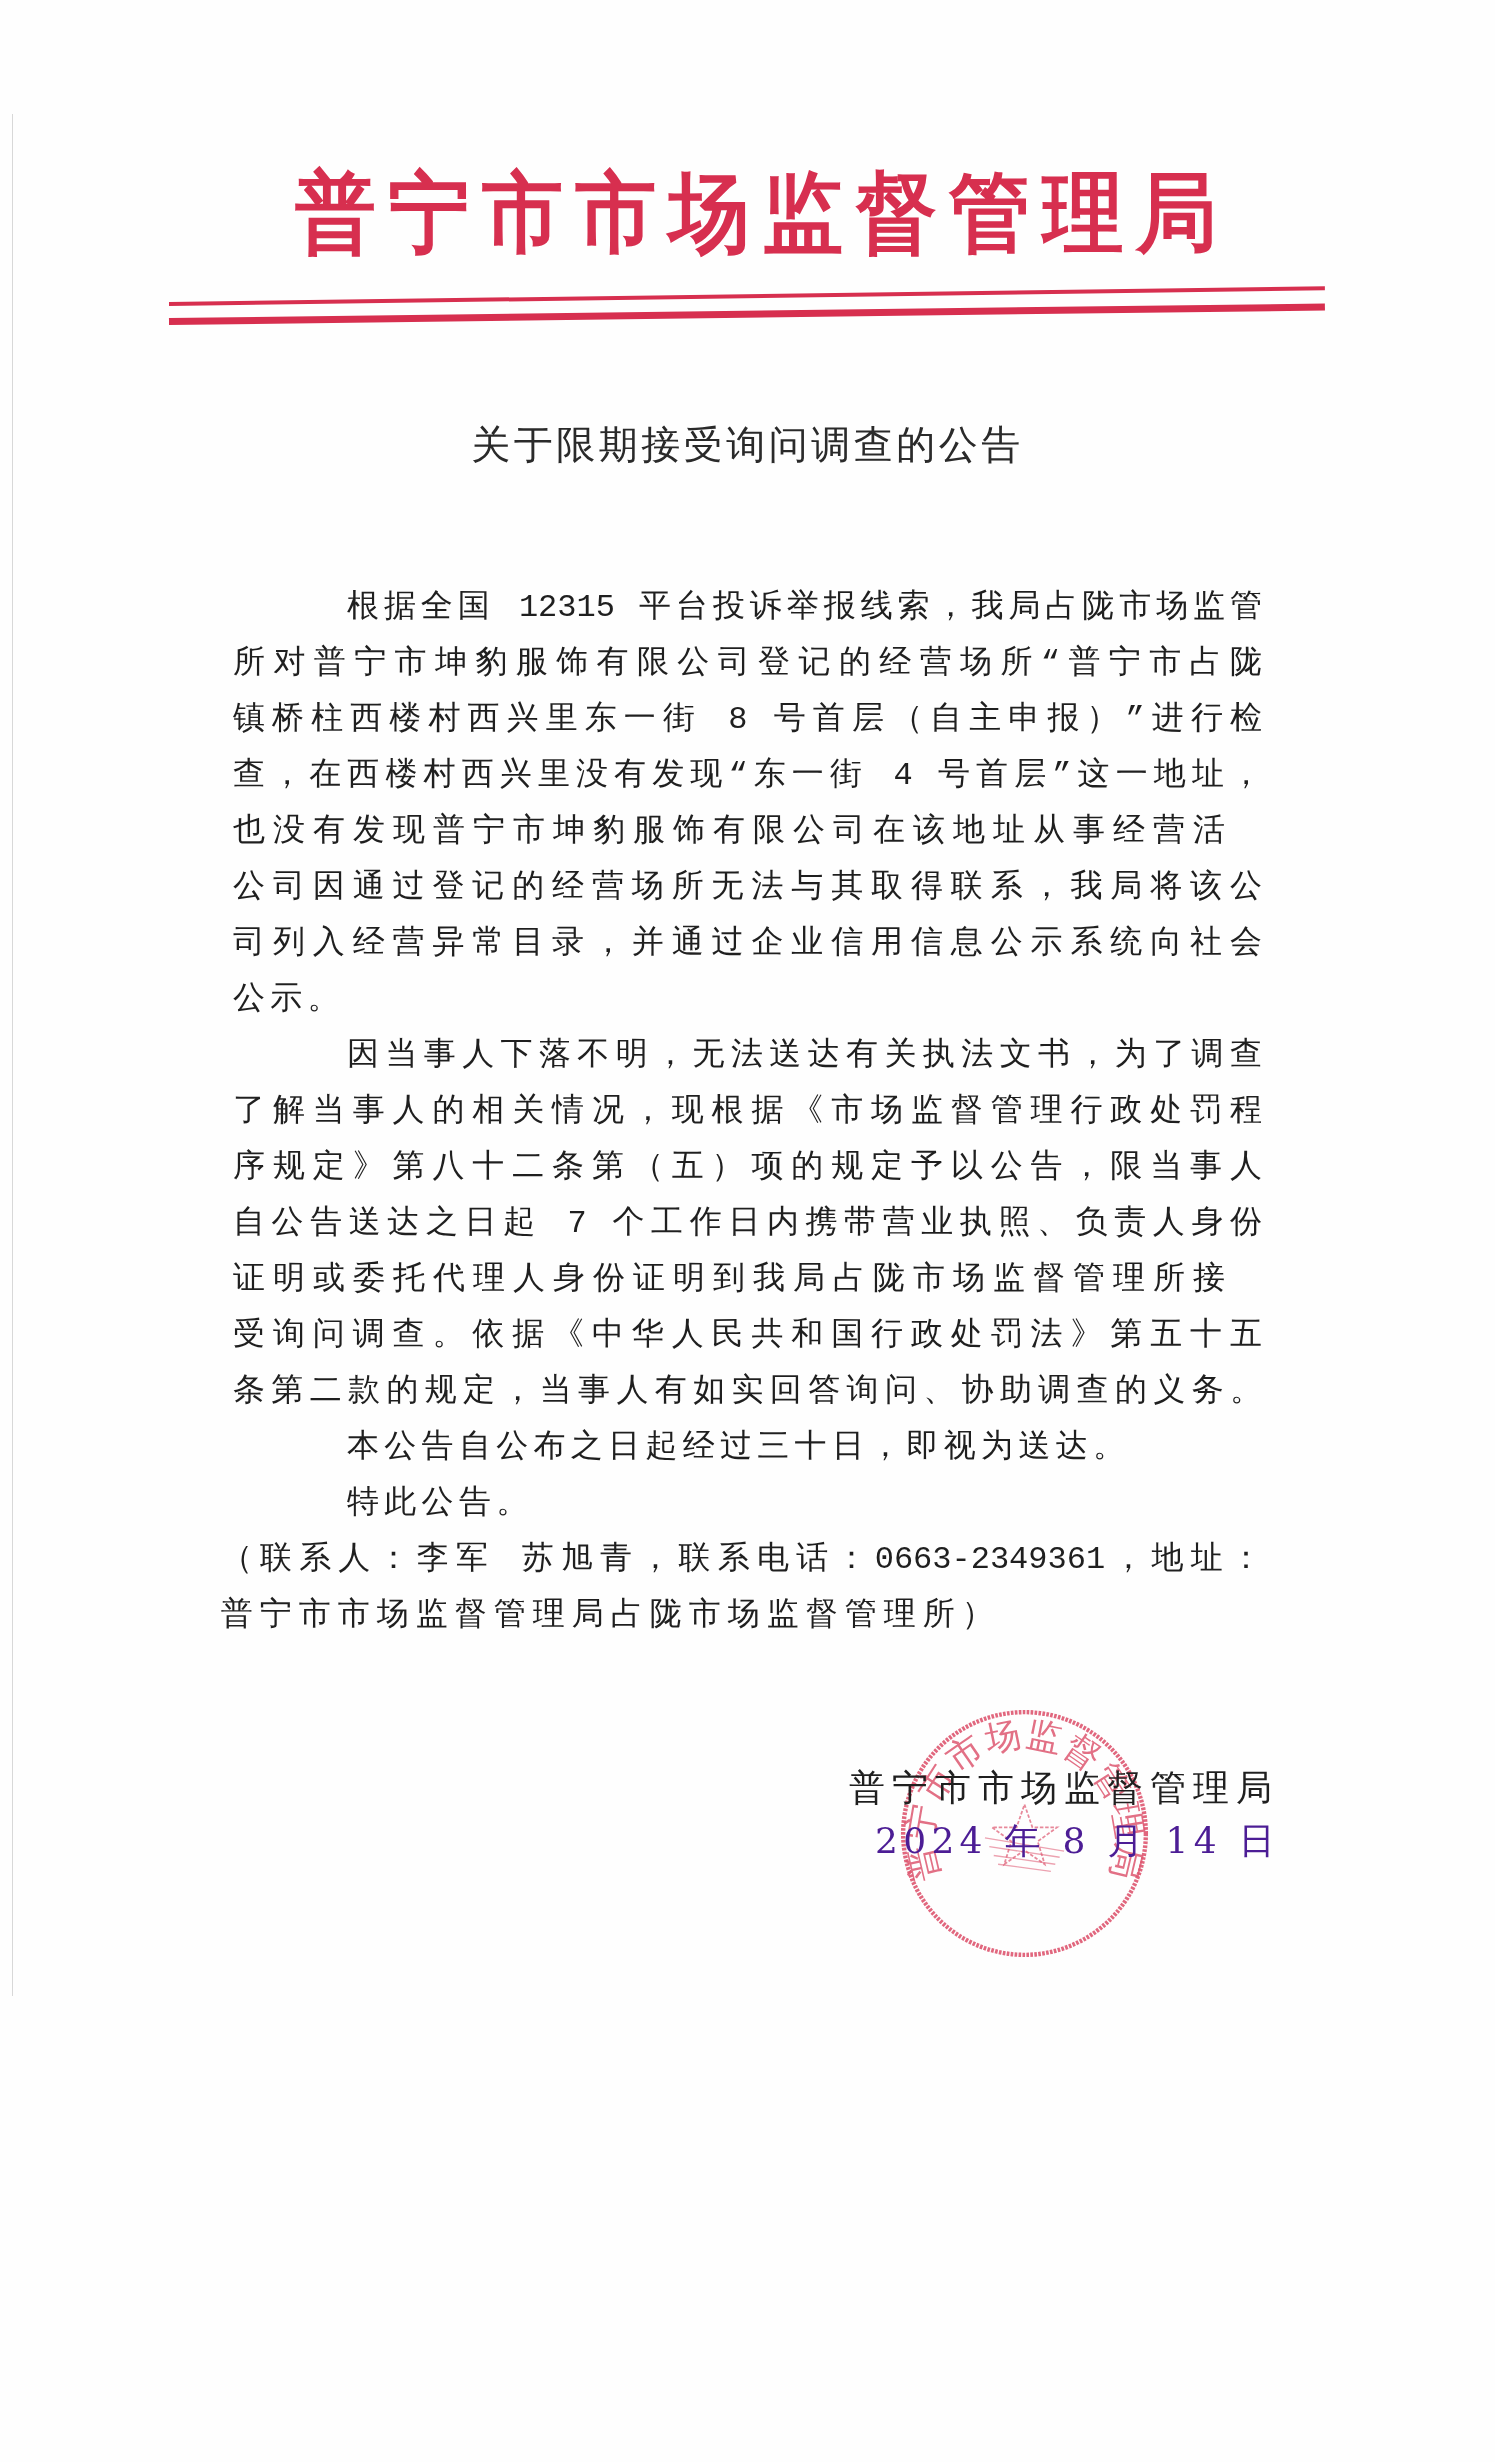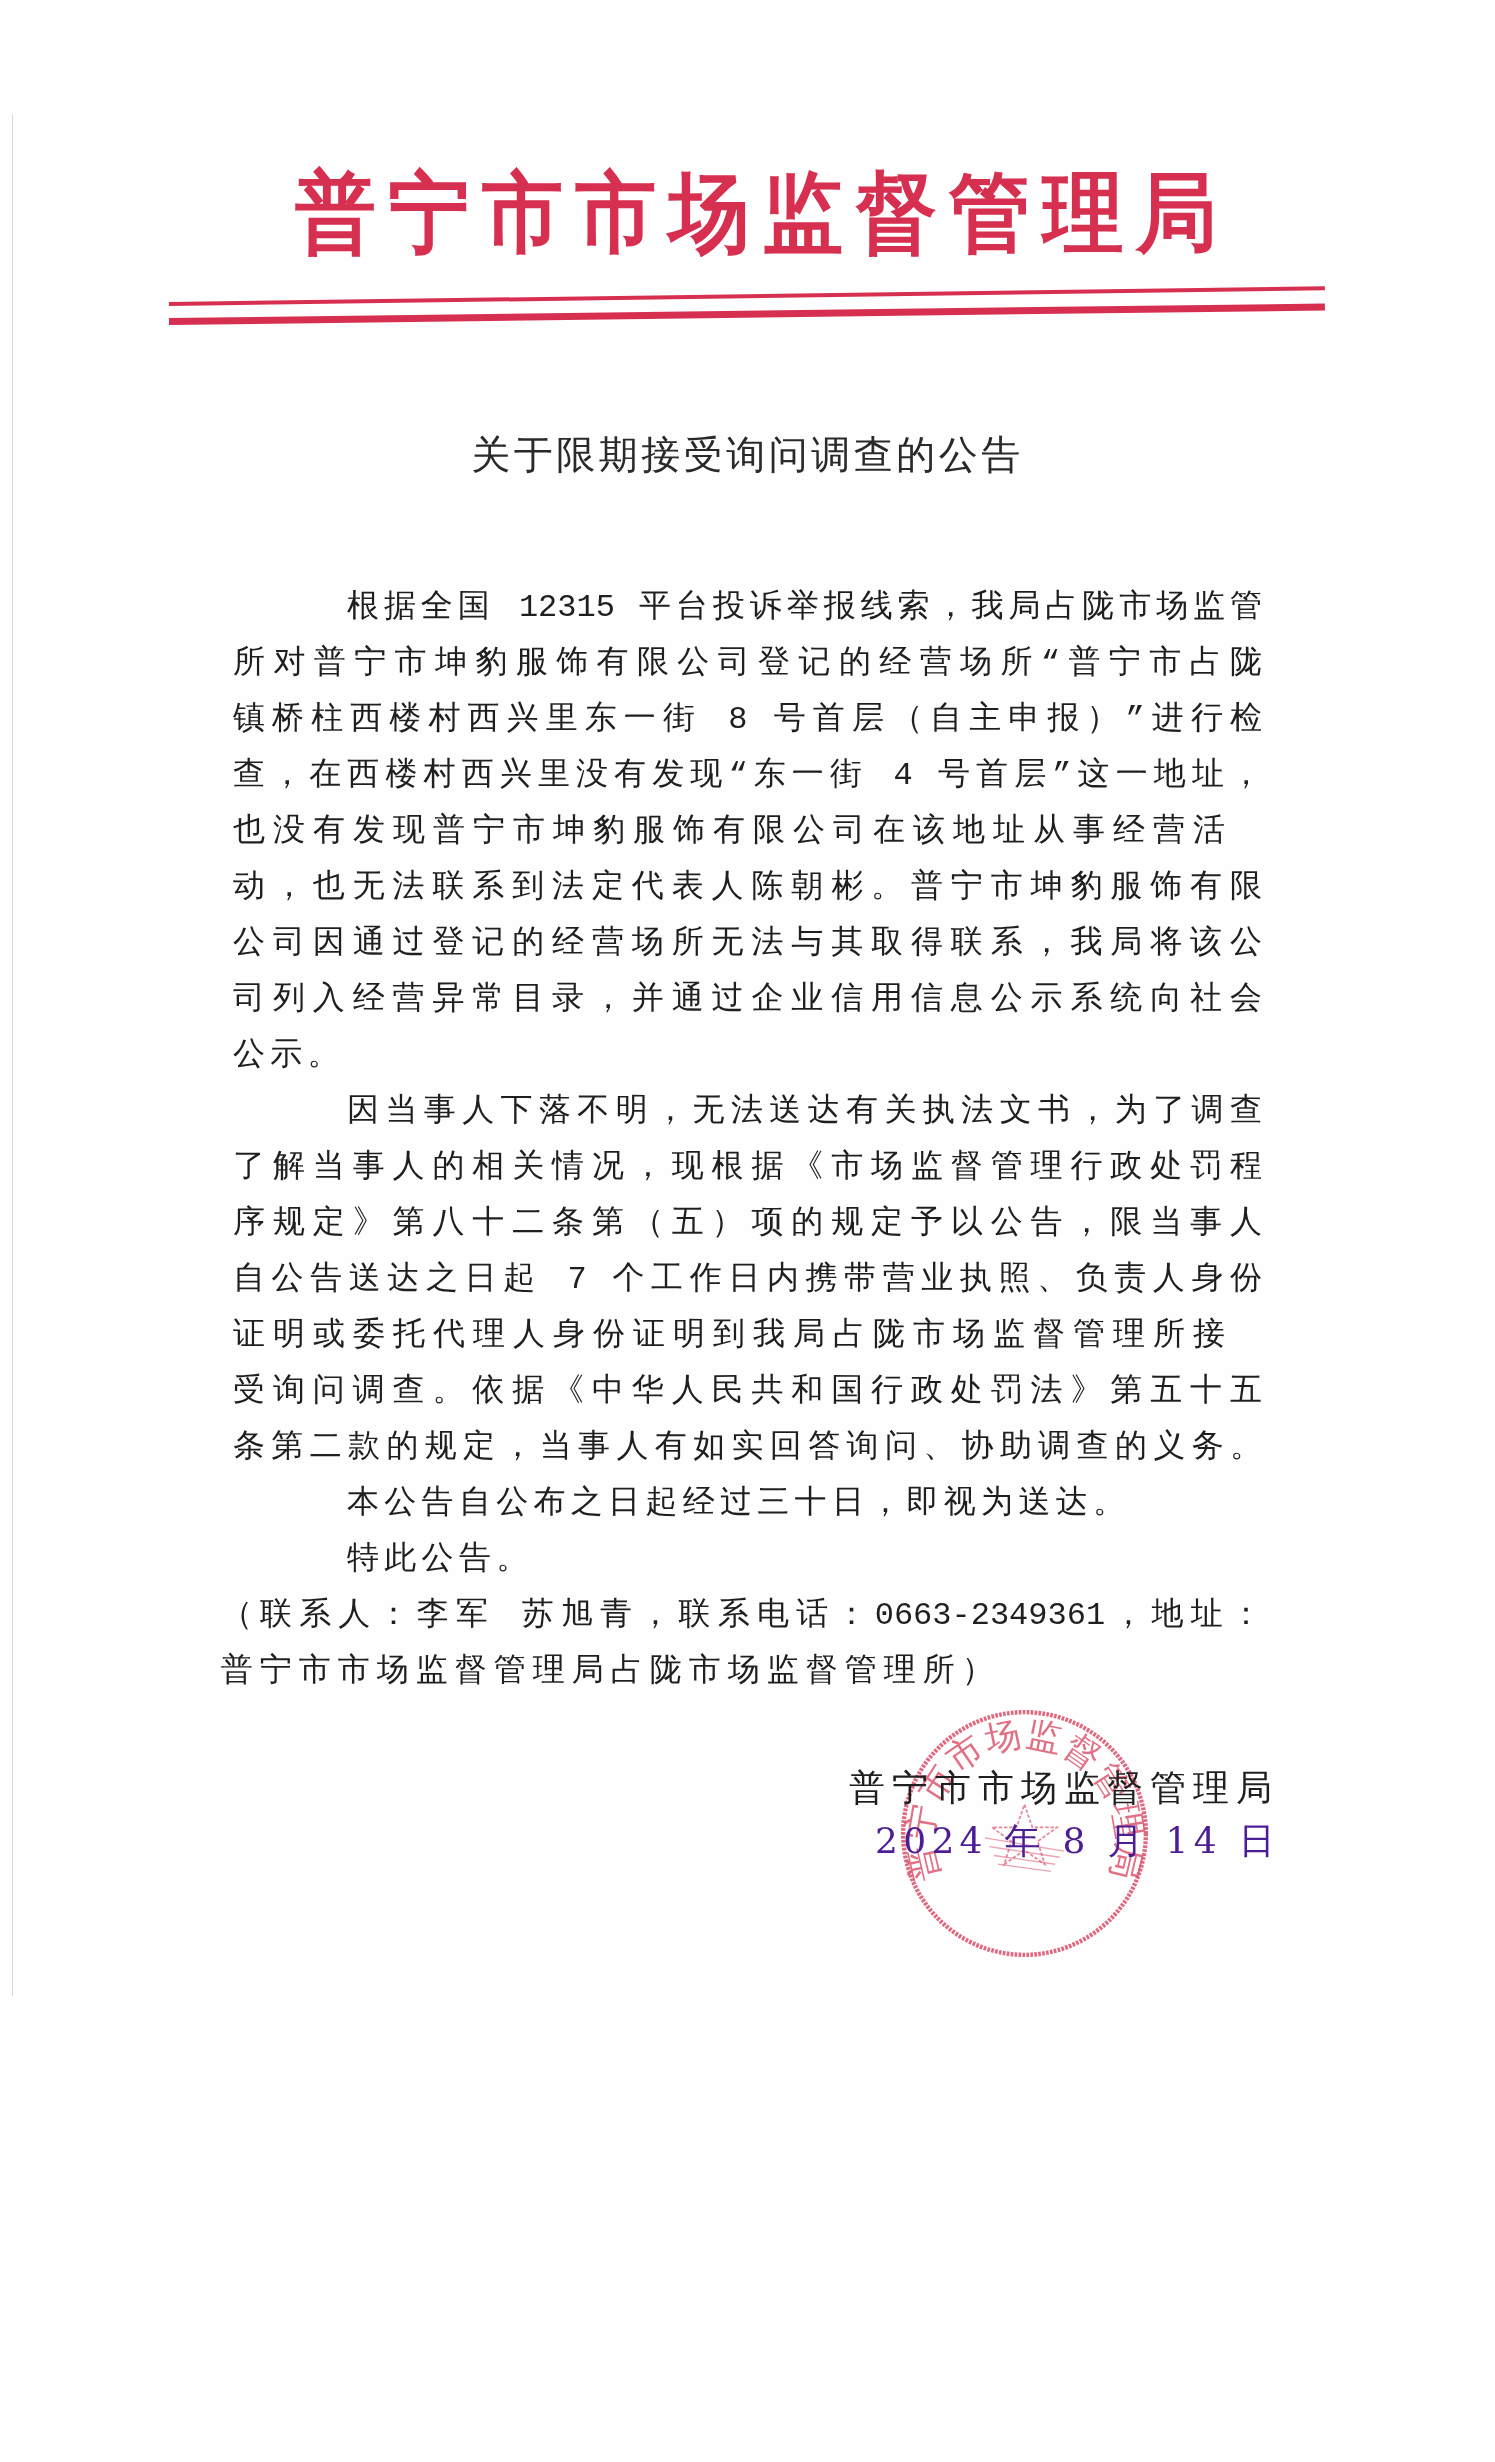--- a/index.html
+++ b/index.html
@@ -56,21 +56,20 @@
     .doc-title {
       position: absolute;
       left: 0; top: 420px;
       width: 1495px;
       text-align: center;
       font-family: "DejaVu Sans", "Liberation Sans", sans-serif;
       font-size: 39px;
       line-height: 49px;
       letter-spacing: 3.5px;
       color: #2a2a2a;
-      margin-top: 10px;
     }
 
     .body-text {
       position: absolute;
       left: 233px; top: 580px;
       width: 1029px;
       font-family: Liberation Mono, monospace;
       font-size: 32px;
       line-height: 56px;
       color: #1f1f1f;
@@ -138,21 +137,20 @@
   <div class="rule thick"></div>
 
   <div class="doc-title">关于限期接受询问调查的公告</div>
 
   <div class="body-text">
     <span class="line justify indent">根据全国 12315 平台投诉举报线索，我局占陇市场监管</span>
     <span class="line justify">所对普宁市坤豹服饰有限公司登记的经营场所“普宁市占陇</span>
     <span class="line justify">镇桥柱西楼村西兴里东一街 8 号首层（自主申报）”进行检</span>
     <span class="line justify">查，在西楼村西兴里没有发现“东一街 4 号首层”这一地址，</span>
     <span class="line" style="letter-spacing:8px;">也没有发现普宁市坤豹服饰有限公司在该地址从事经营活</span>
-    <span class="line justify">动，也无法联系到法定代表人陈朝彬。普宁市坤豹服饰有限</span>
     <span class="line justify">公司因通过登记的经营场所无法与其取得联系，我局将该公</span>
     <span class="line justify">司列入经营异常目录，并通过企业信用信息公示系统向社会</span>
     <span class="line">公示。</span>
     <span class="line justify indent">因当事人下落不明，无法送达有关执法文书，为了调查</span>
     <span class="line justify">了解当事人的相关情况，现根据《市场监督管理行政处罚程</span>
     <span class="line justify">序规定》第八十二条第（五）项的规定予以公告，限当事人</span>
     <span class="line justify">自公告送达之日起 7 个工作日内携带营业执照、负责人身份</span>
     <span class="line" style="letter-spacing:8px;">证明或委托代理人身份证明到我局占陇市场监督管理所接</span>
     <span class="line justify">受询问调查。依据《中华人民共和国行政处罚法》第五十五</span>
     <span class="line justify">条第二款的规定，当事人有如实回答询问、协助调查的义务。</span>

